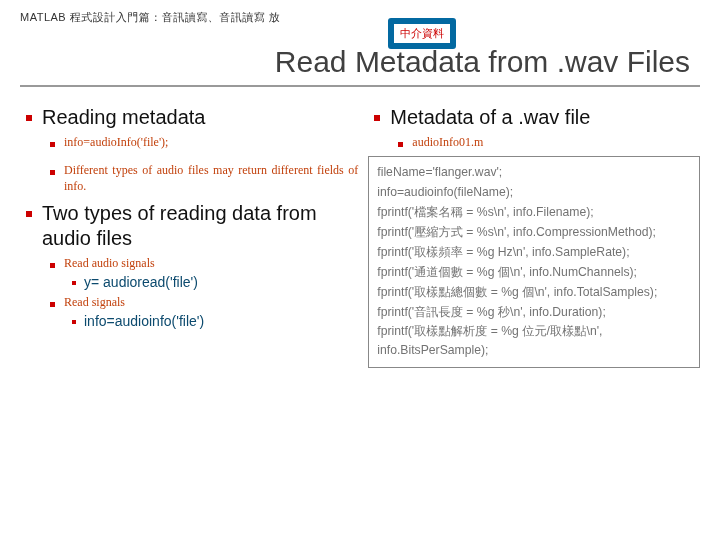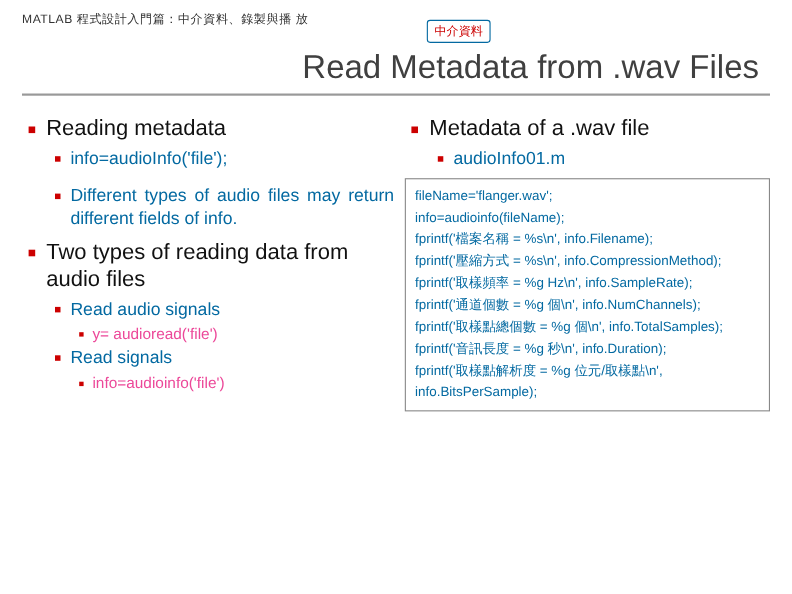--- a/index.html
+++ b/index.html
@@ -13,21 +13,21 @@
     }
     .page-header {
       font-size: 11px;
       color: #333;
       letter-spacing: 0.5px;
     }
     .metadata-badge {
       position: absolute;
       top: 18px;
       left: 388px;
-      border: 1px solid #0369a1;
+      border: 6px solid #0369a1;
       color: #c00;
       font-size: 11px;
       padding: 2px 6px;
       border-radius: 3px;
     }
     .slide-title {
       font-size: 30px;
       color: #404040;
       font-weight: 400;
       text-align: right;
@@ -76,60 +76,61 @@
     .lvl2 > li::before {
       content: "";
       position: absolute;
       left: 8px;
       top: 8px;
       width: 5px;
       height: 5px;
       background: #c00;
     }
     .lvl2 > li > .item-text {
-      font-size: 16px;
-      color: #0369a1;
+      font-size: 12px;
+      color: #c2410c;
       line-height: 1.35;
       display: block;
+      font-family: Liberation Serif, serif;
     }
     .justify { text-align: justify; margin-top: 12px; }
     .lvl3 { margin-top: 3px; }
     .lvl3 > li {
       position: relative;
       padding-left: 20px;
       margin-bottom: 4px;
     }
     .lvl3 > li::before {
       content: "";
       position: absolute;
       left: 8px;
       top: 7px;
       width: 4px;
       height: 4px;
       background: #c00;
     }
     .lvl3 > li > .item-text {
       font-size: 14px;
-      color: #ec4899;
+      color: #0c4a6e;
       display: block;
     }
     .code-box {
       border: 1px solid #888;
       padding: 6px 8px;
       margin-top: 6px;
       font-size: 12.2px;
-      color: #0369a1;
+      color: #737373;
       line-height: 1.55;
     }
     .code-box div { margin-bottom: 1px; }
   </style>
 </head>
 <body>
 
-<div class="page-header">MATLAB 程式設計入門篇：中介資料、錄製與播 放</div>
+<div class="page-header">MATLAB 程式設計入門篇：音訊讀寫、音訊讀寫 放</div>
 
 <div class="metadata-badge">中介資料</div>
 
 <h1 class="slide-title">Read Metadata from .wav Files</h1>
 <div class="title-underline"></div>
 
 <div class="content">
   <div class="col col-left">
     <ul class="lvl1">
       <li>

